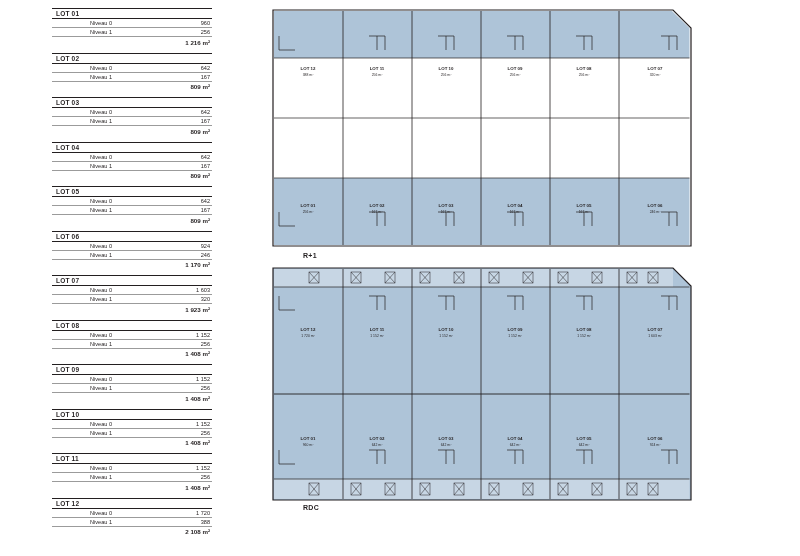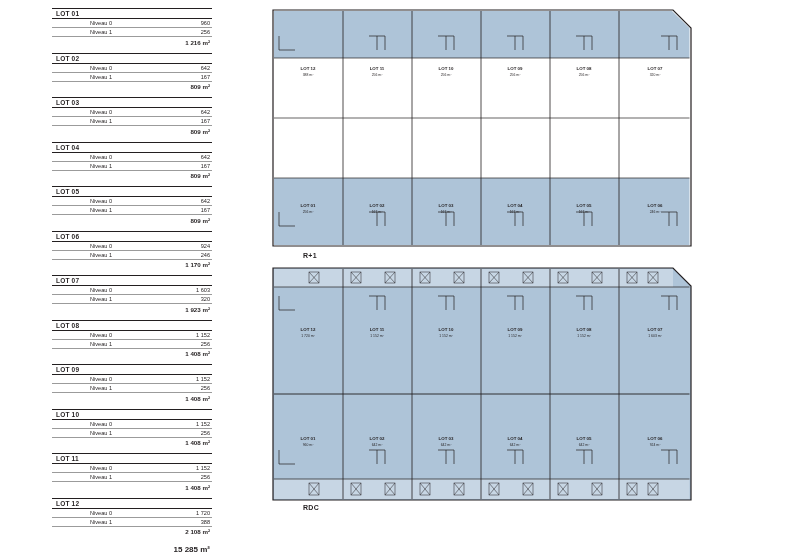--- a/index.html
+++ b/index.html
@@ -220,21 +220,20 @@
       <div class="lvl-row">
         <span class="lvl-name">Niveau 0</span>
         <span class="lvl-val">1 720</span>
       </div>
       <div class="lvl-row">
         <span class="lvl-name">Niveau 1</span>
         <span class="lvl-val">388</span>
       </div>
       <div class="total-row">2 108 m²</div>
     </div>
-    <div class="grand-total">15 285 m²</div>
   </div>
 
 <div class="plan" style="left:265px; top:6px;">
   <svg width="430" height="245" viewBox="0 0 430 245">
 
     <path d="M8,4 L408,4 L426,22 L426,240 L8,240 Z" fill="#ffffff" stroke="#231f20" stroke-width="1.2"></path>
 
     <path d="M9,5 L407,5 L424.5,22 L424.5,52 L9,52 Z" fill="#aec4d8" stroke="none"></path>
 
     <rect x="9" y="172" width="415.5" height="67" fill="#aec4d8" stroke="none"></rect>

